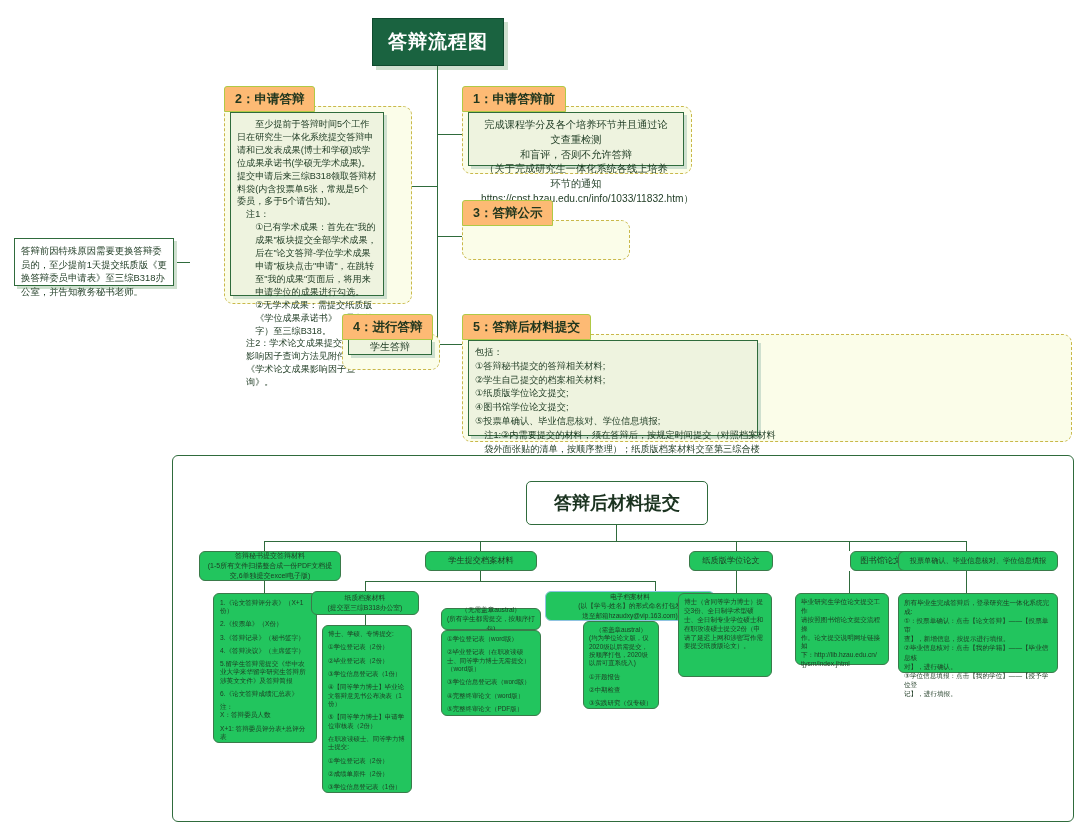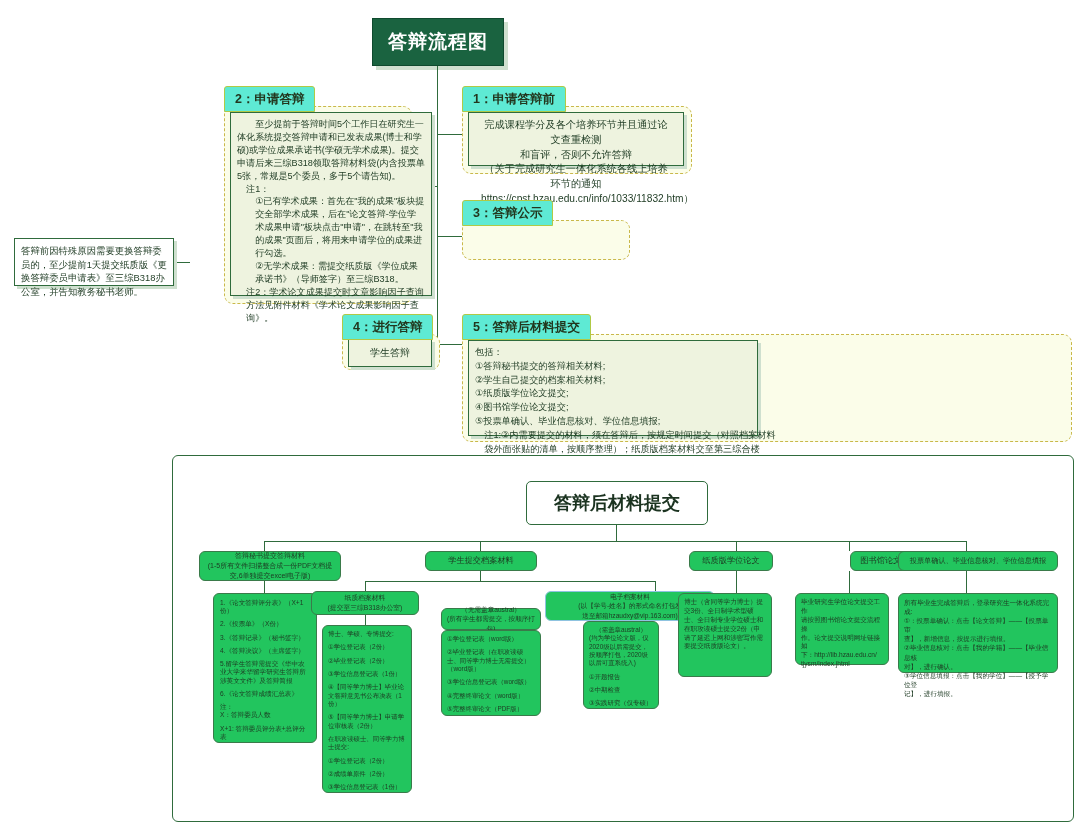--- a/index.html
+++ b/index.html
@@ -27,21 +27,21 @@
     font-size: 19px;
     font-weight: bold;
     display: flex; align-items: center; justify-content: center;
     letter-spacing: 1px;
     box-shadow: 4px 4px 0 0 #cfe0cf;
   }
 
   
   .sec-tab {
     position: absolute;
-    background: #5eead4;
+    background: #fdba74;
     border: 1px solid #b0c945;
     border-radius: 3px 3px 0 0;
     color: #22371e;
     font-size: 12.5px;
     font-weight: bold;
     padding: 4px 10px 3px 10px;
     white-space: nowrap;
     z-index: 5;
   }
 
@@ -158,31 +158,31 @@
     <p class="ctr">和盲评，否则不允许答辩</p>
     <p class="ctr">（关于完成研究生一体化系统各线上培养环节的通知</p>
     <p class="ctr">https://cpst.hzau.edu.cn/info/1033/11832.htm）</p>
   </div>
 
   <div class="sec-tab" style="left:462px; top:200px;">3：答辩公示</div>
   <div class="dash-wrap" style="left:462px; top:220px; width:168px; height:40px;"></div>
 
   <div class="sec-tab" style="left:224px; top:86px;">2：申请答辩</div>
   <div class="dash-wrap" style="left:224px; top:106px; width:188px; height:198px;"></div>
-  <div class="card" style="left:230px; top:112px; width:202px; height:184px; font-size:9.1px; line-height:1.42; padding:5px 6px;">
+  <div class="card" style="left:230px; top:112px; width:154px; height:184px; font-size:9.1px; line-height:1.42; padding:5px 6px;">
     <p class="ind1">至少提前于答辩时间5个工作日在研究生一体化系统提交答辩申请和已发表成果(博士和学硕)或学位成果承诺书(学硕无学术成果)。提交申请后来三综B318领取答辩材料袋(内含投票单5张，常规是5个委员，多于5个请告知)。</p>
     <p class="ind2">注1：</p>
     <p class="ind3">①已有学术成果：首先在"我的成果"板块提交全部学术成果，后在"论文答辩-学位学术成果申请"板块点击"申请"，在跳转至"我的成果"页面后，将用来申请学位的成果进行勾选。</p>
     <p class="ind3">②无学术成果：需提交纸质版《学位成果承诺书》（导师签字）至三综B318。</p>
     <p class="ind2">注2：学术论文成果提交时文章影响因子查询方法见附件材料《学术论文成果影响因子查询》。</p>
   </div>
 
   <div class="sec-tab" style="left:342px; top:314px;">4：进行答辩</div>
   <div class="dash-wrap" style="left:342px; top:334px; width:98px; height:36px;"></div>
-  <div class="card" style="left:348px; top:339px; width:84px; height:28px; display:flex; align-items:center; justify-content:center; font-size:10px;">学生答辩</div>
+  <div class="card" style="left:348px; top:339px; width:84px; height:16px; display:flex; align-items:center; justify-content:center; font-size:10px;">学生答辩</div>
 
   <div class="sec-tab" style="left:462px; top:314px;">5：答辩后材料提交</div>
   <div class="dash-wrap" style="left:462px; top:334px; width:610px; height:108px;"></div>
   <div class="card" style="left:468px; top:340px; width:290px; height:96px; font-size:9.2px; line-height:1.5; padding:5px 6px;">
     <p>包括：</p>
     <p>①答辩秘书提交的答辩相关材料;</p>
     <p>②学生自己提交的档案相关材料;</p>
     <p>①纸质版学位论文提交;</p>
     <p>④图书馆学位论文提交;</p>
     <p>⑤投票单确认、毕业信息核对、学位信息填报;</p>

